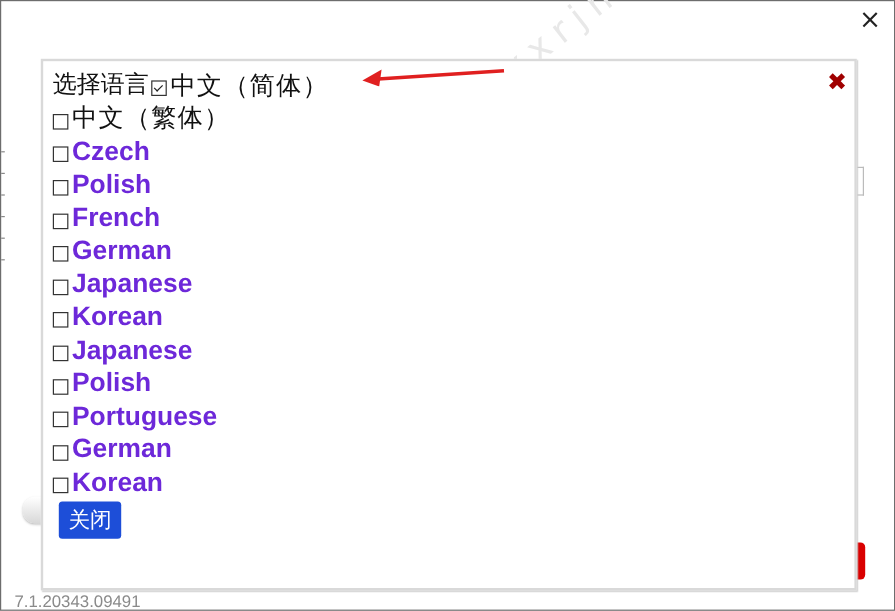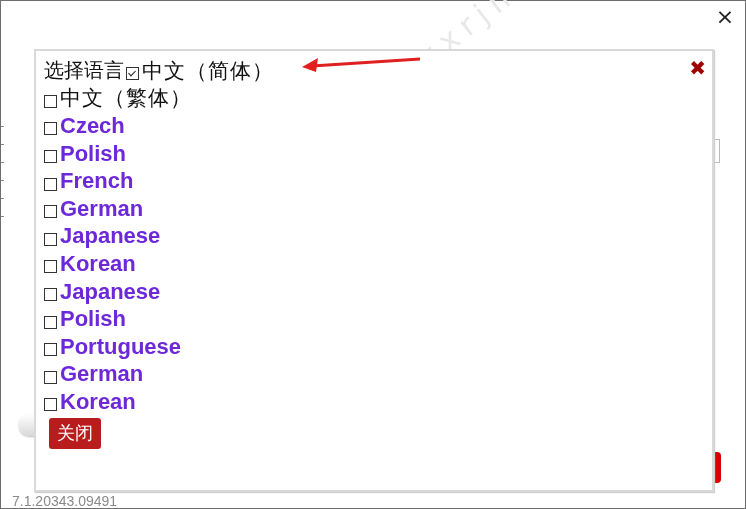--- a/index.html
+++ b/index.html
@@ -51,21 +51,21 @@
     display: inline-block; width: 11px; height: 11px; border: 1px solid #333;
     margin-right: 3px; margin-top: 6px; position: relative; cursor: pointer; background: #fff;
   }
   .cb.checked::after {
     content: ""; position: absolute; left: 3px; top: 1px; width: 3px; height: 6px;
     border: solid #222; border-width: 0 1.5px 1.5px 0; transform: rotate(45deg);
   }
   .lbl-cjk { font-family: "DejaVu Serif", serif; font-size: 21px; color: #111; letter-spacing: 1px; text-align: center; }
   .lbl-lat { font-family: Liberation Sans, sans-serif; font-size: 22px; font-weight: bold; color: #6d28d9; }
   .close-btn {
-    display: inline-block; margin-top: 2px; margin-left: 5px; background: #b91c1c; color: #fff;
+    display: inline-block; margin-top: 2px; margin-left: 5px; background: #1d4ed8; color: #fff;
     font-family: Liberation Serif, serif; font-size: 18px; padding: 3px 8px 4px 8px; border-radius: 3px; cursor: pointer;
   }
   .arrow { position: absolute; left: 300px; top: 52px; }
   .watermark {
     position: absolute; left: 170px; top: 238px; transform: rotate(-38deg);
     transform-origin: left center; font-family: "DejaVu Sans", sans-serif;
     font-size: 30px; color: #e8e8e8; letter-spacing: 8px; white-space: nowrap; pointer-events: none;
   }
 </style>
 </head>

